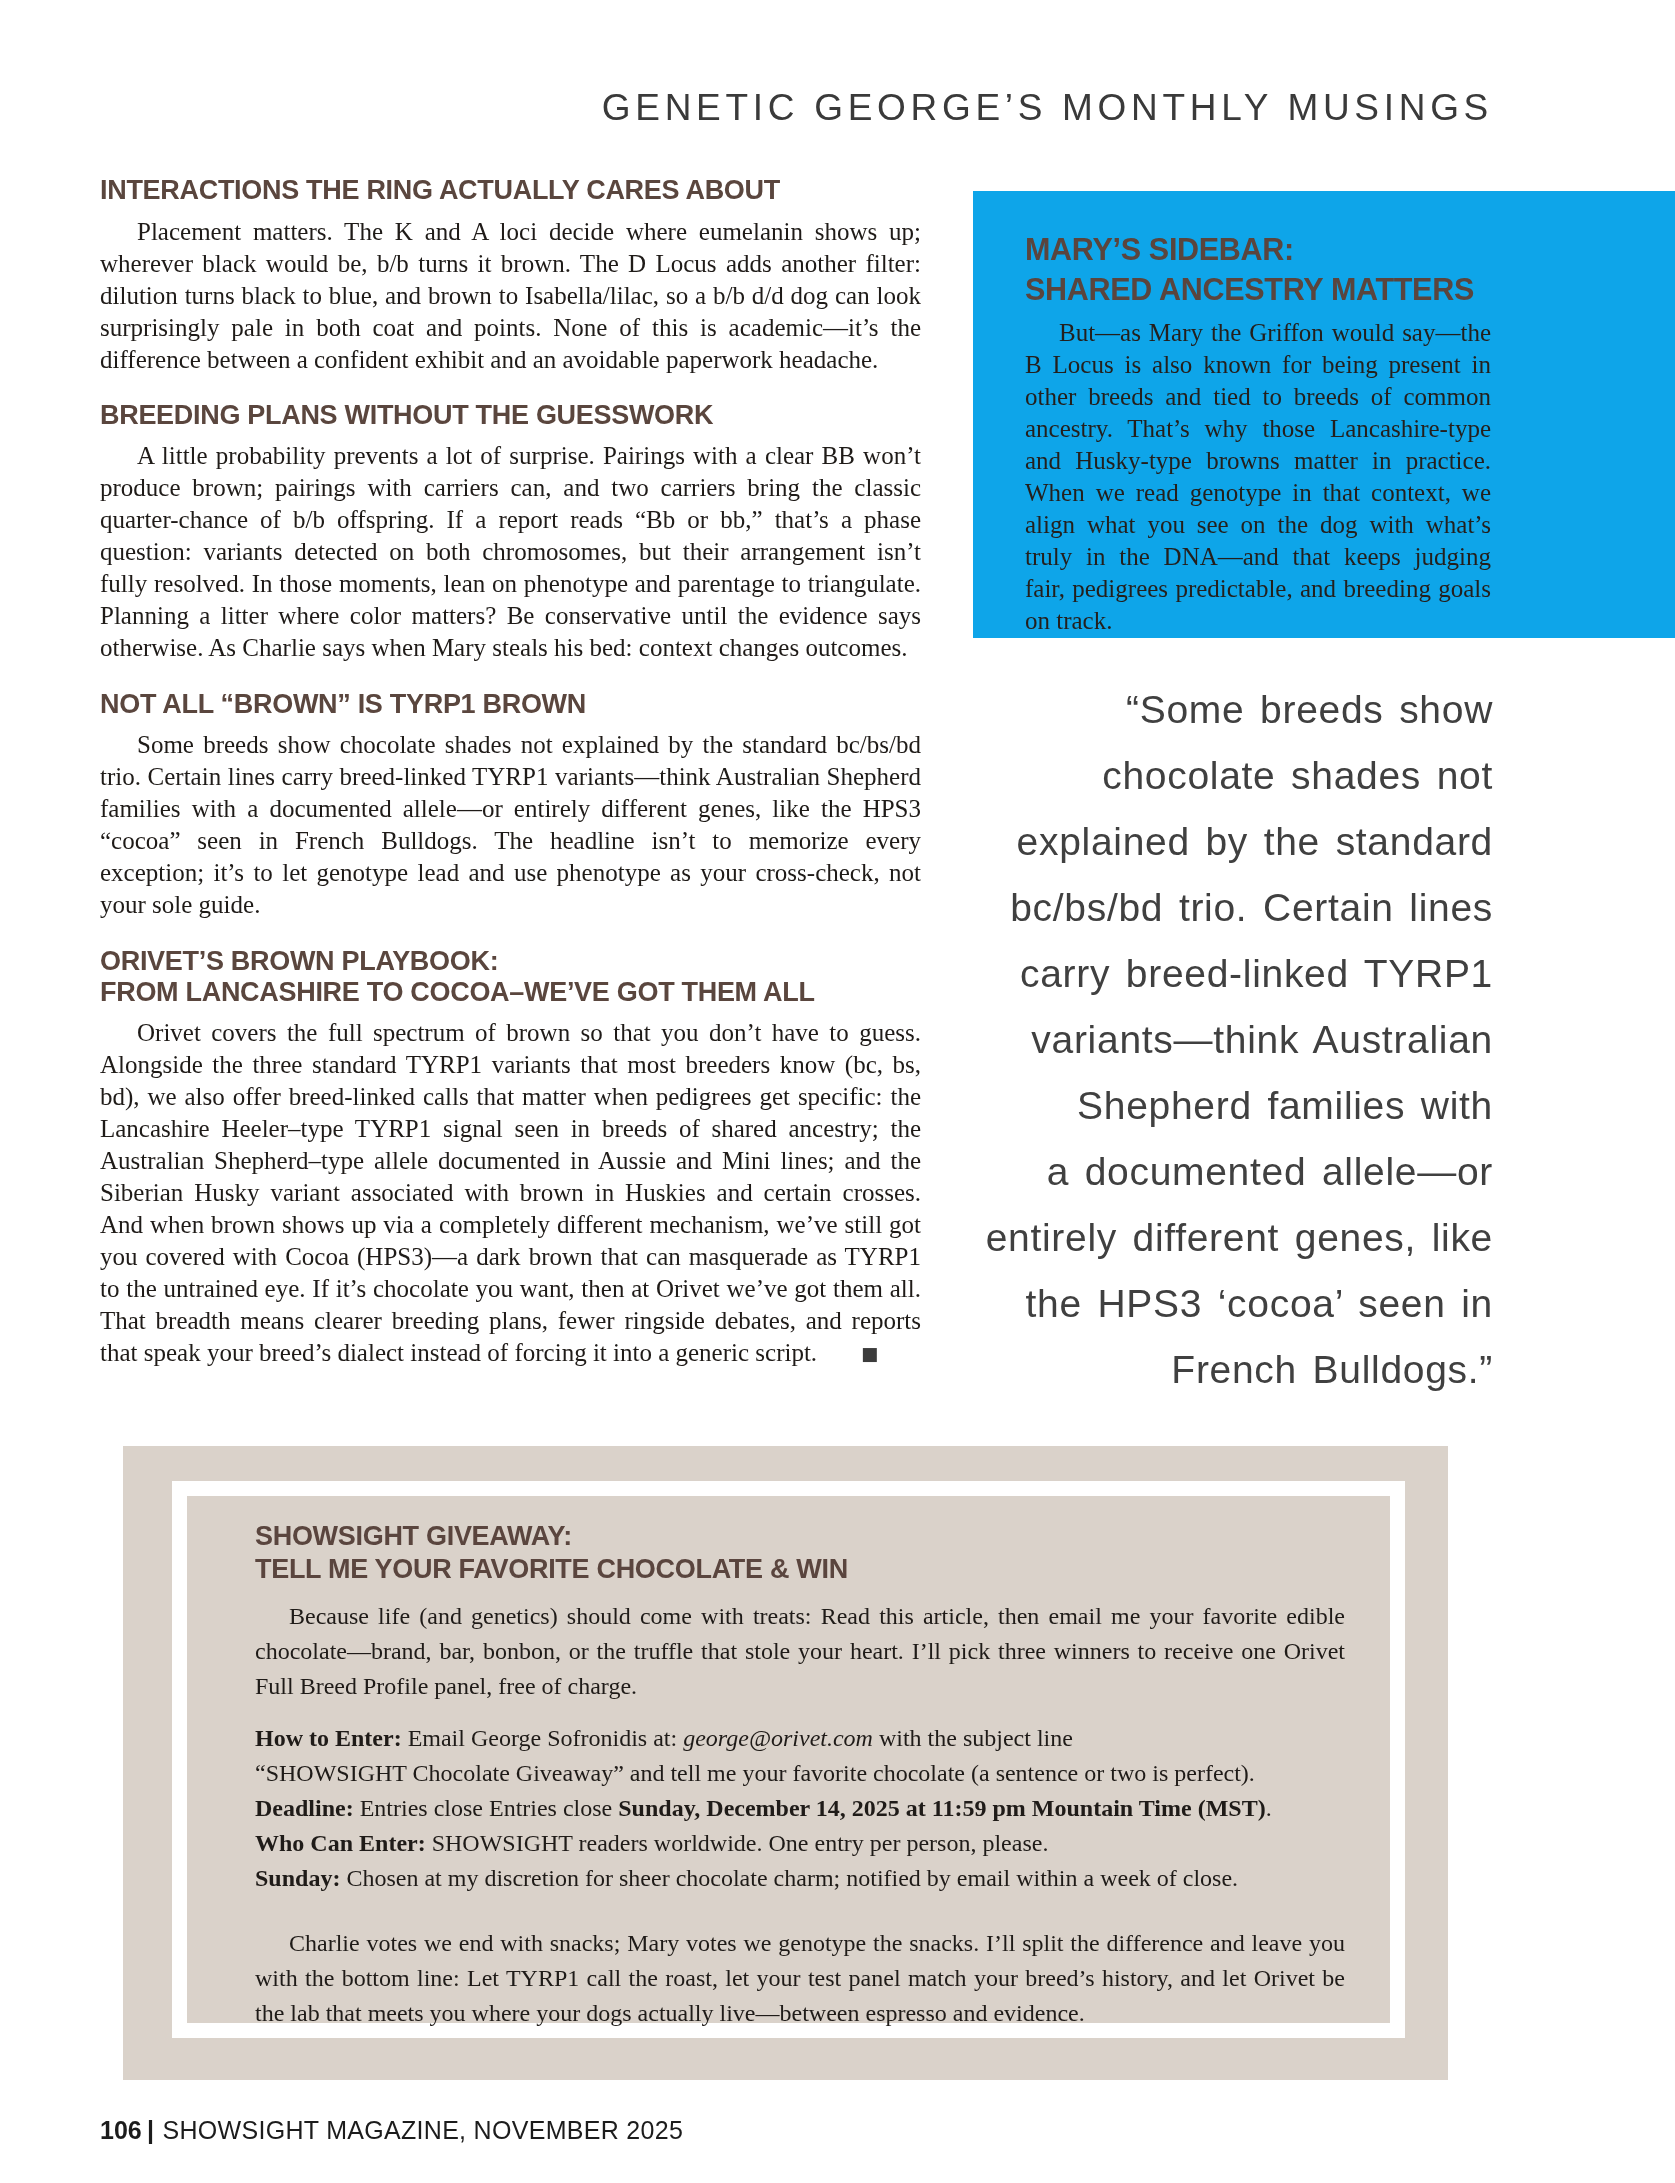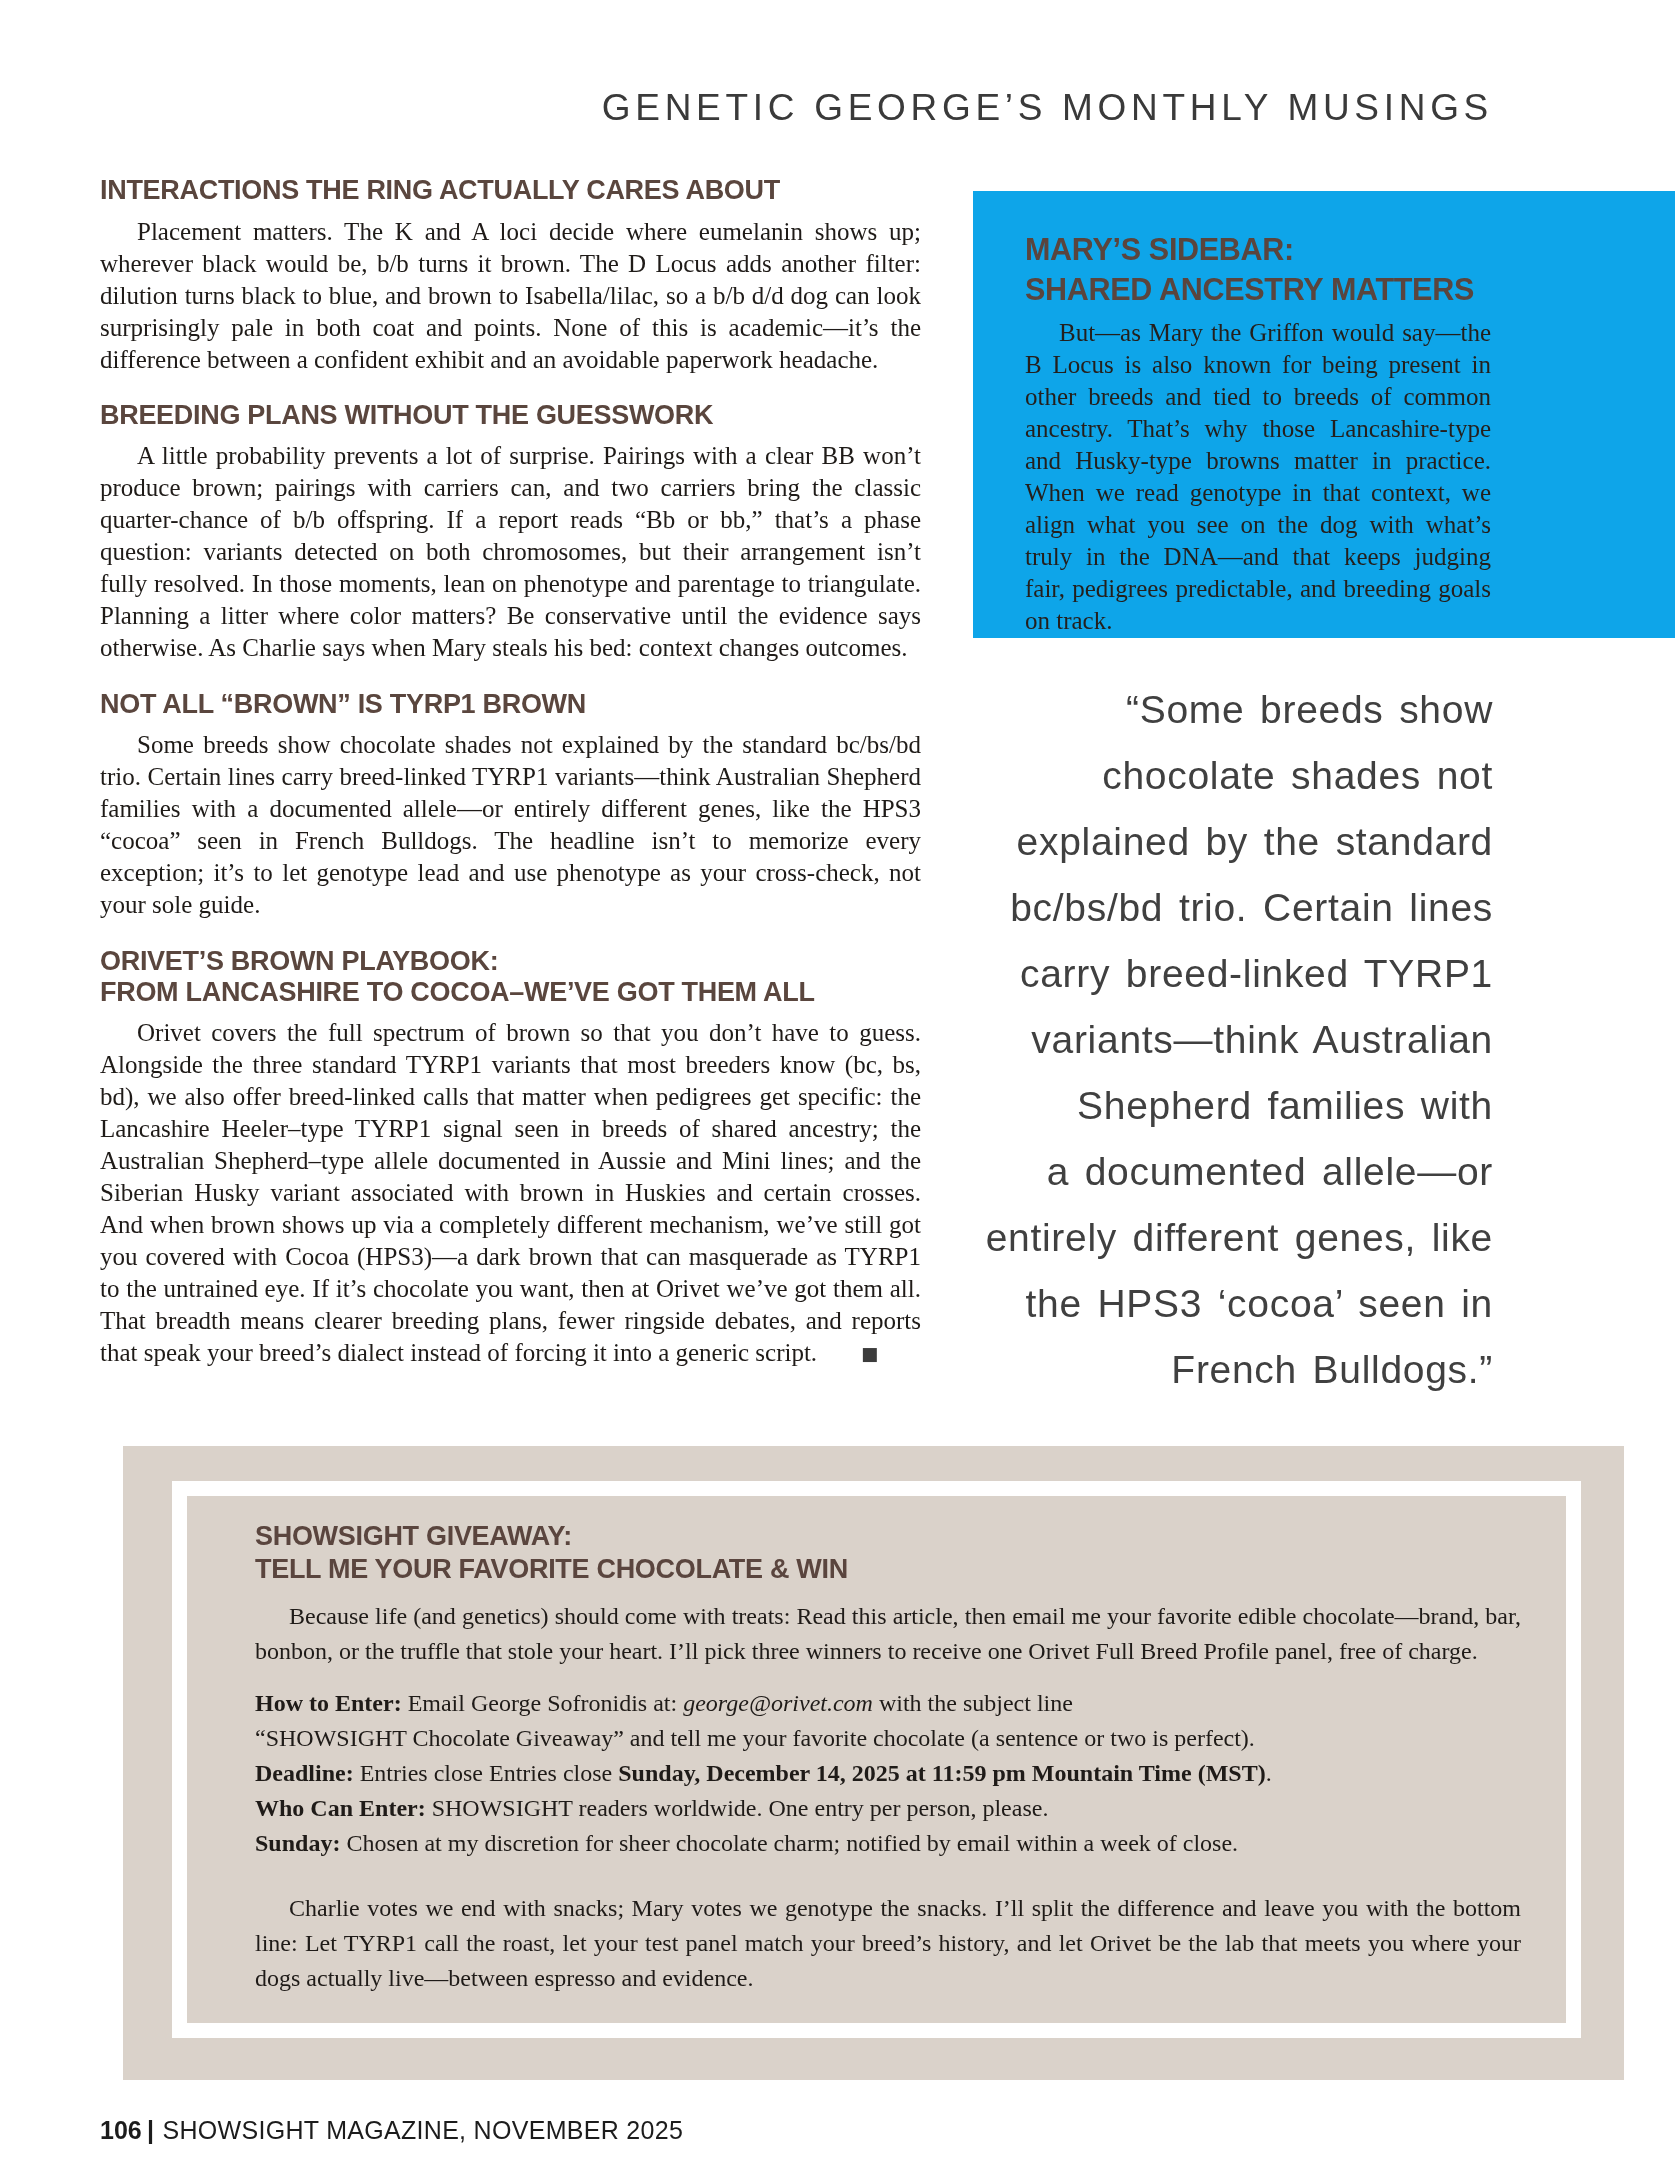--- a/index.html
+++ b/index.html
@@ -59,21 +59,21 @@
     position:absolute; left:867px; top:677px; width:626px;
     text-align:right;
     font-family:"Liberation Sans", sans-serif; font-weight:400;
     font-size:39px; line-height:66px; letter-spacing:0.7px; word-spacing:4.1px;
     color:#404040;
   }
   .quote-line { white-space:nowrap; }
 
   
   .giveaway {
-    position:absolute; left:123px; top:1446px; width:1501px; height:634px;
+    position:absolute; left:123px; top:1446px; width:1325px; height:634px;
     background:#dad2ca; padding:35px 43px 42px 49px;
   }
   .giveaway-frame {
     width:100%; height:100%;
     border:15px solid #ffffff; background:#dad2ca;
     padding:24.4px 45px 24.4px 68px;
   }
   .giveaway-heading {
     font-family:"Liberation Sans", sans-serif; font-weight:bold;
     font-size:27px; line-height:32.5px; letter-spacing:-0.3px;

